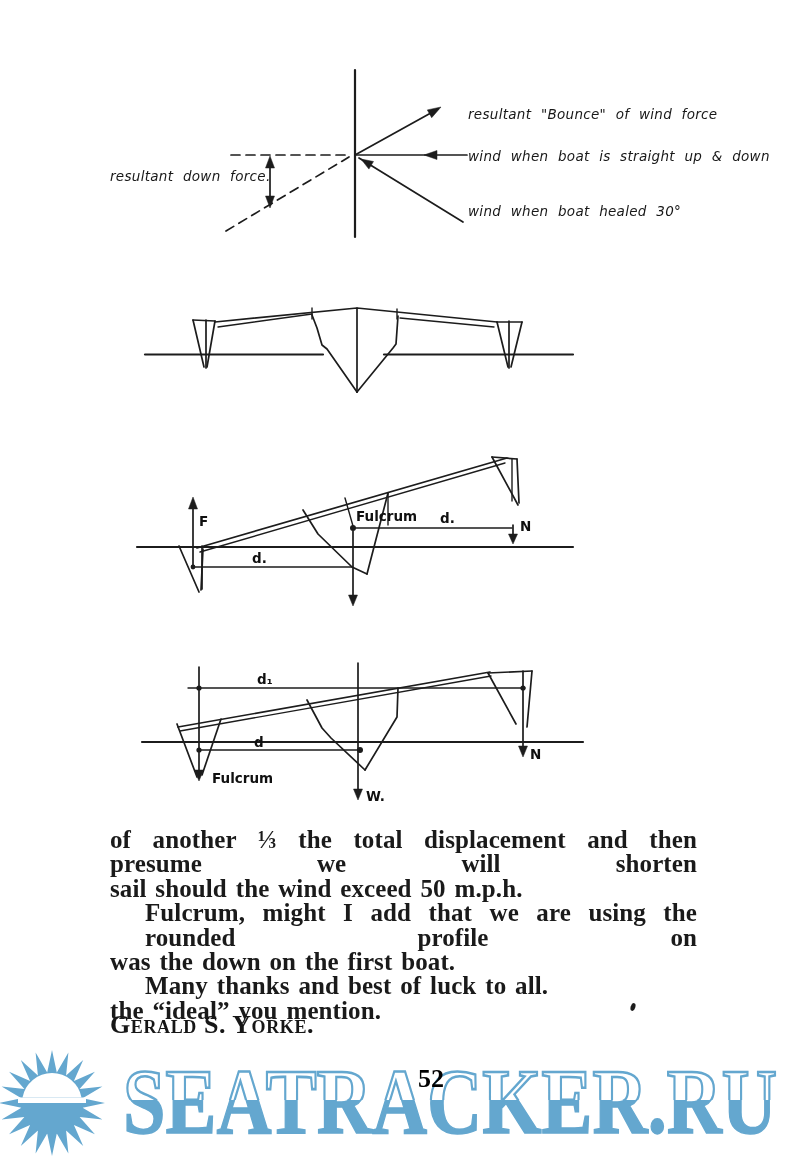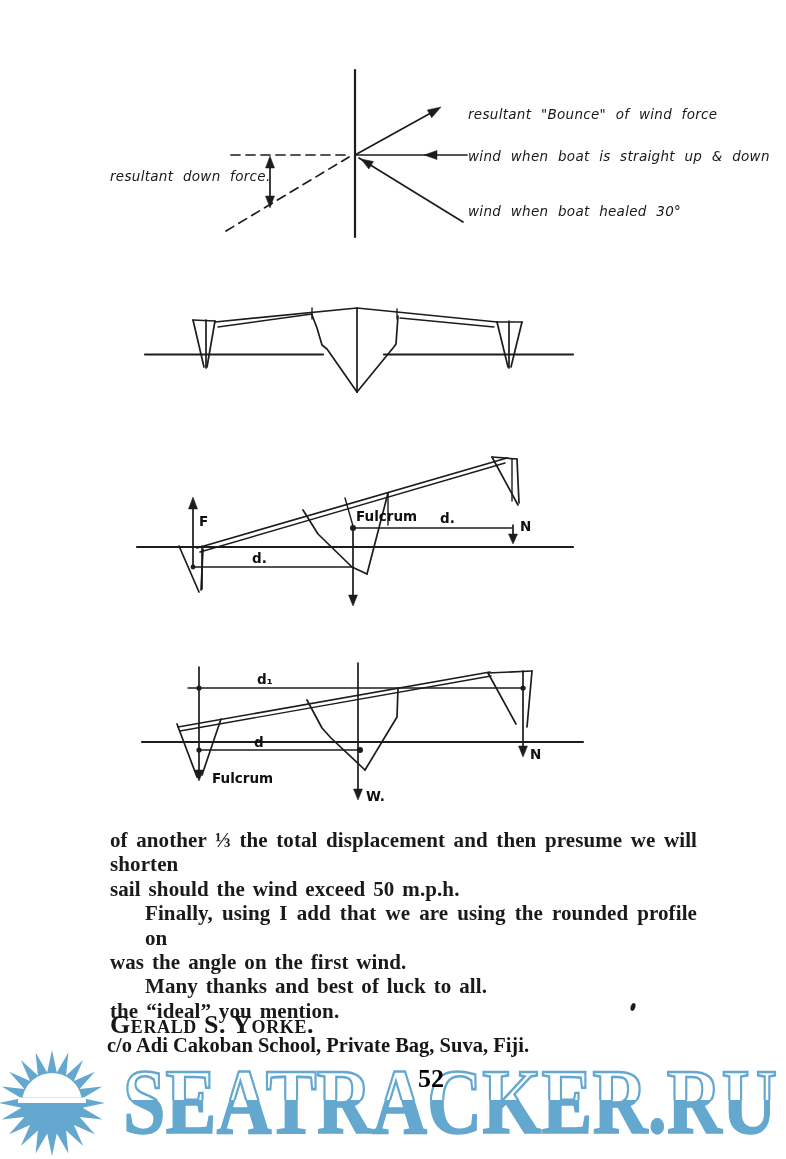--- a/index.html
+++ b/index.html
@@ -10,21 +10,21 @@
   .ink line,.ink polyline{stroke:#1c1c1c;stroke-width:1.7;fill:none;stroke-linecap:round;stroke-linejoin:round;}
   .ink polygon{fill:#1c1c1c;stroke:#1c1c1c;stroke-width:.5;}
   .ink circle,.ink ellipse{fill:#1c1c1c;}
   .ink .thick{stroke-width:2.2;}
   .ink .thin{stroke-width:1.4;}
   .dash{stroke-dasharray:9 6;stroke-width:2.1;}
   text.hand{font:italic 13.5px "DejaVu Sans",sans-serif;fill:#181818;word-spacing:5px;letter-spacing:.3px;}
   text.dlabel{font:bold 13.5px "DejaVu Sans",sans-serif;fill:#101010;}
   
   .letter{position:absolute;left:110px;top:828px;width:587px;z-index:1;
-          font-size:21px;line-height:24.4px;font-weight:600;color:#1a1a1a;
+          font-size:25px;line-height:24.4px;font-weight:600;color:#1a1a1a;
           word-spacing:2.5px;letter-spacing:.1px;}
   .letter .line{white-space:nowrap;}
   .letter .j{white-space:normal;text-align:justify;text-align-last:justify;}
   .letter .ind{padding-left:35px;}
   .sig{position:absolute;left:110px;top:1010px;width:587px;text-align:left;z-index:1;
        font-size:26px;font-weight:600;color:#161616;font-variant:small-caps;letter-spacing:.6px;}
   .addr{position:absolute;left:107px;top:1034px;z-index:1;font-size:20.5px;font-weight:600;color:#161616;}
   .pnum{position:absolute;left:394px;top:1064px;z-index:3;font-size:26px;font-weight:bold;color:#000;margin-left:24px;}
   
   svg.wm{position:absolute;left:0;top:1050px;z-index:2;}
@@ -138,28 +138,27 @@
       <text class="dlabel" x="366" y="801">W.</text>
       <text class="dlabel" x="530" y="759">N</text>
     </g>
 
     <ellipse cx="633" cy="1007" rx="2.3" ry="4" transform="rotate(18 633 1007)"></ellipse>
   </svg>
 
   <div class="letter">
     <div class="line j">of another ⅓ the total displacement and then presume we will shorten</div>
     <div class="line">sail should the wind exceed 50 m.p.h.</div>
-    <div class="line j ind">Finally, using I add that we are using the rounded profile on</div>
-    <div class="line">was the angle on the first wind.</div>
+    <div class="line j ind">Fulcrum, might I add that we are using the rounded profile on</div>
+    <div class="line">was the down on the first boat.</div>
     <div class="line ind">Many thanks and best of luck to all.</div>
     <div class="line">the “ideal” you mention.</div>
   </div>
 
   <div class="sig">Gerald S. Yorke.</div>
-  <div class="addr">c/o Adi Cakoban School, Private Bag, Suva, Fiji.</div>
 
   <svg class="wm" width="786" height="109" viewBox="0 0 786 109">
     <defs>
       <clipPath id="clipTop">
           <rect x="0" y="0" width="786" height="50"></rect>
         </clipPath>
       <clipPath id="clipBottom">
           <rect x="0" y="50" width="786" height="59"></rect>
         </clipPath>
     </defs>

